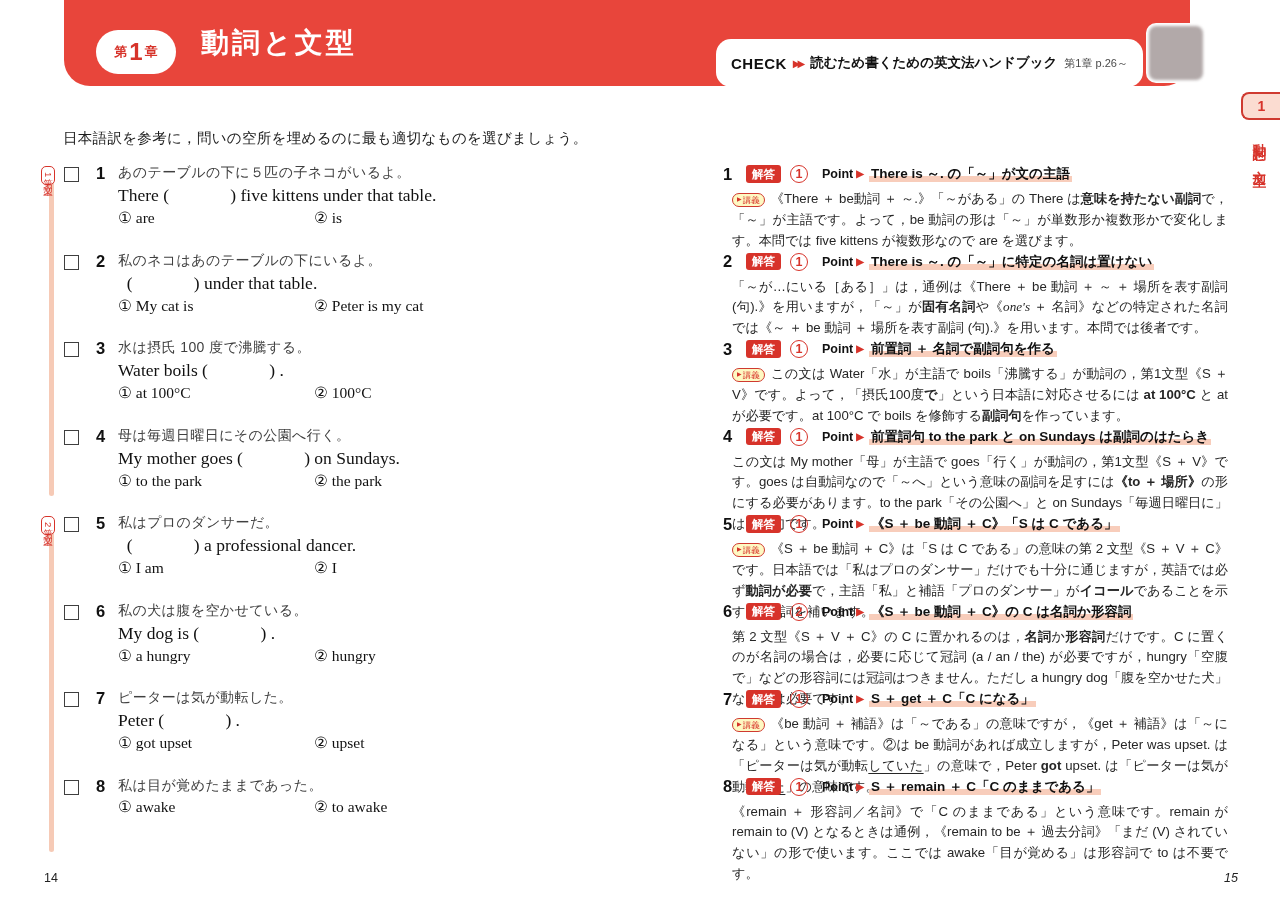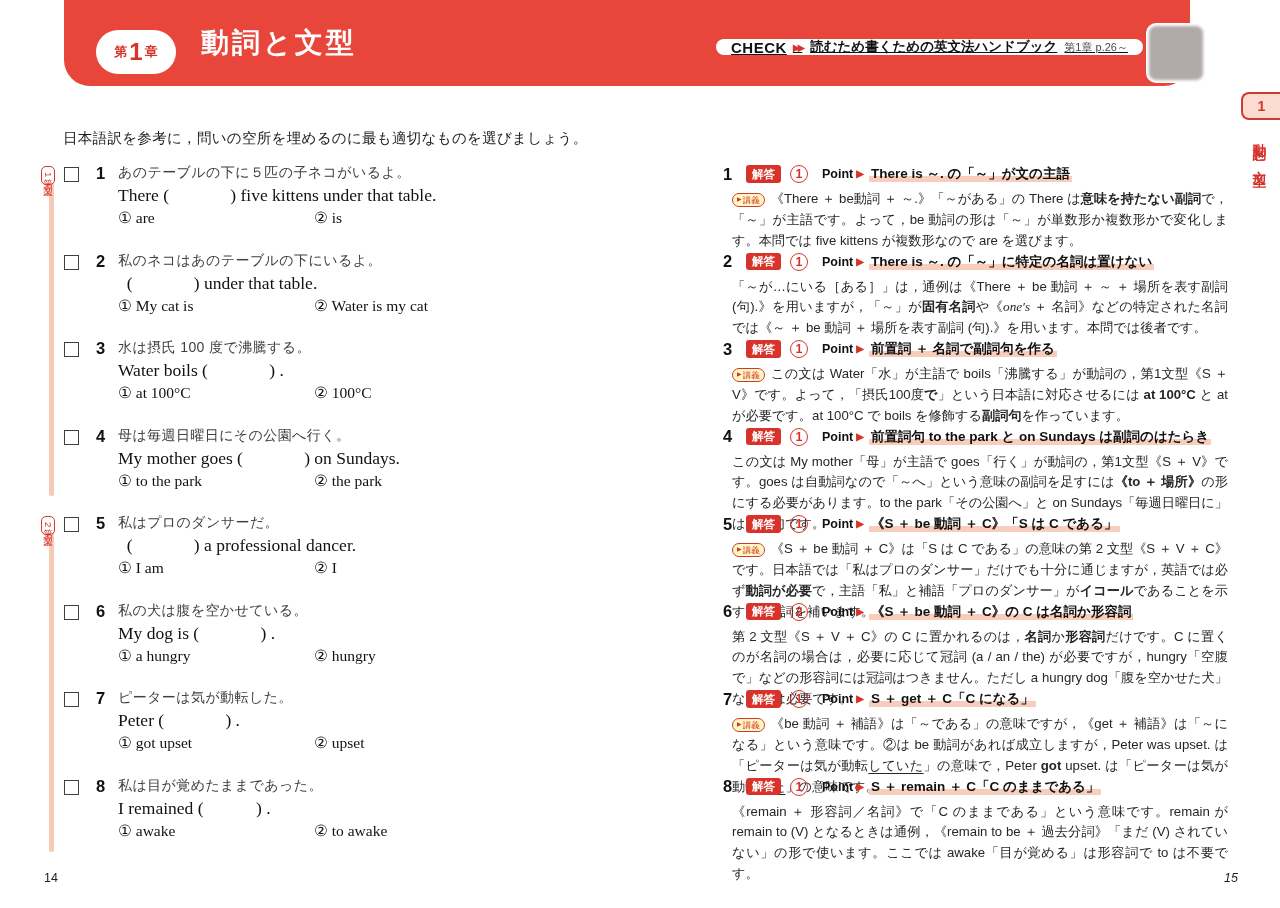--- a/index.html
+++ b/index.html
@@ -8,21 +8,21 @@
     font-family:"Liberation Sans",sans-serif;color:#111;
   }
   
   .banner{position:absolute;left:64px;top:0;width:1126px;height:86px;background:#e8453b;border-radius:0 0 26px 26px;}
   .chapter-pill{position:absolute;left:32px;top:30px;width:80px;height:44px;background:#fff;border-radius:22px;
     display:flex;align-items:center;justify-content:center;color:#d7332a;}
   .chapter-prefix,.chapter-suffix{font-size:13px;font-weight:bold;}
   .chapter-num{font-size:24px;font-weight:bold;margin:0 2px;line-height:1;}
   .banner-title{position:absolute;left:137px;top:50%;transform:translateY(-50%);color:#fff;font-size:28px;font-weight:bold;letter-spacing:3px;}
   .check-pill{position:absolute;left:652px;top:39px;height:16px;background:#fff;border-radius:15px;
-    display:flex;align-items:center;padding:0 15px;white-space:nowrap;text-decoration:underline;}
+    display:flex;align-items:center;padding:16px 15px;white-space:nowrap;}
   .check-label{font-weight:800;font-size:15px;color:#111;letter-spacing:0.5px;}
   .check-arrows{color:#d7332a;font-size:10px;letter-spacing:-3px;margin:0 8px 0 6px;}
   .check-book{font-weight:bold;font-size:13.5px;color:#111;}
   .check-ref{font-size:11px;color:#4a4a4a;margin-left:7px;}
   .qr-box{position:absolute;left:1082px;top:23px;width:60px;height:60px;background:#fff;border-radius:10px;padding:3px;box-sizing:border-box;}
   .qr-inner{width:100%;height:100%;background:#b2a9a9;border-radius:7px;filter:blur(1.5px);}
   
   .side-tab{position:absolute;left:1241px;top:92px;width:39px;}
   .side-tab-num{width:39px;height:28px;background:#fbdcd1;border:2px solid #cf3a30;border-right:none;border-radius:8px 0 0 8px;
     box-sizing:border-box;color:#d7332a;font-weight:bold;font-size:14px;display:flex;align-items:center;justify-content:center;}
@@ -119,21 +119,21 @@
 
   <div class="q-item">
     <div class="q-head">
       <span class="q-check"></span>
       <span class="q-num">2</span>
       <div class="q-body">
         <div class="q-jp">私のネコはあのテーブルの下にいるよ。</div>
         <div class="q-en">  (              ) under that table.</div>
         <div class="q-opts">
           <span class="q-opt1">① My cat is</span>
-          <span class="q-opt2">② Water is my cat</span>
+          <span class="q-opt2">② Peter is my cat</span>
         </div>
       </div>
     </div>
   </div>
 
   <div class="q-item">
     <div class="q-head">
       <span class="q-check"></span>
       <span class="q-num">3</span>
       <div class="q-body">
@@ -206,21 +206,20 @@
       </div>
     </div>
   </div>
 
   <div class="q-item">
     <div class="q-head">
       <span class="q-check"></span>
       <span class="q-num">8</span>
       <div class="q-body">
         <div class="q-jp">私は目が覚めたままであった。</div>
-        <div class="q-en">I remained (            ) .</div>
         <div class="q-opts">
           <span class="q-opt1">① awake</span>
           <span class="q-opt2">② to awake</span>
         </div>
       </div>
     </div>
   </div>
 </section>
 
 <section class="answers">

